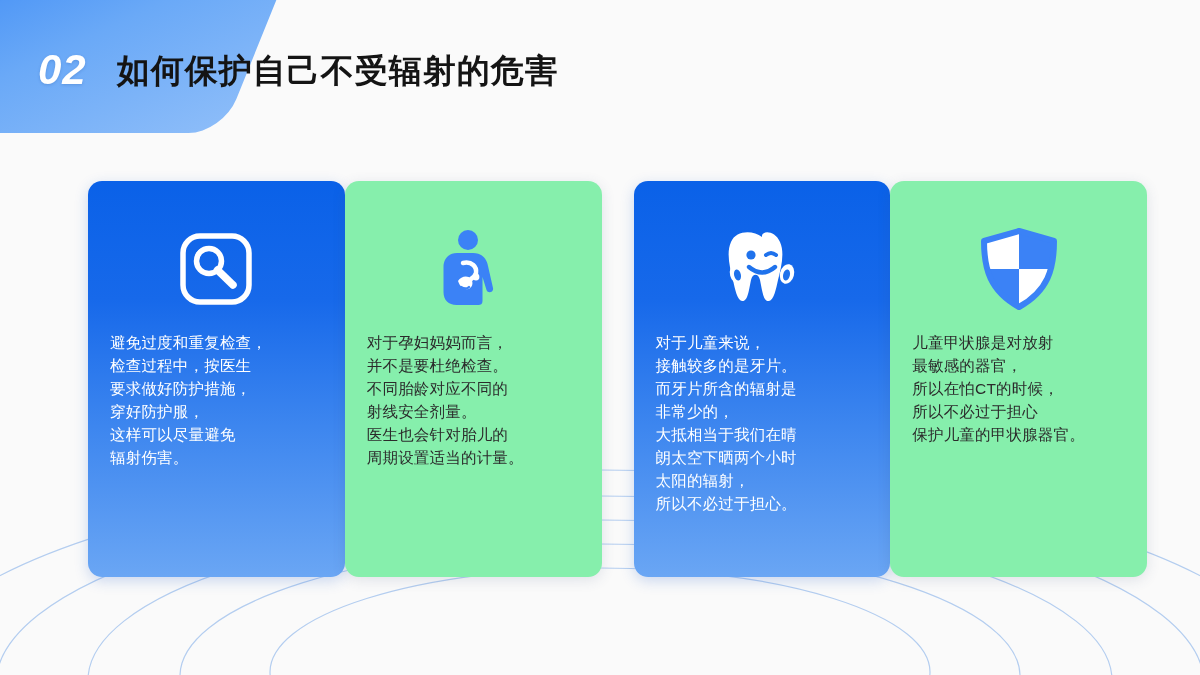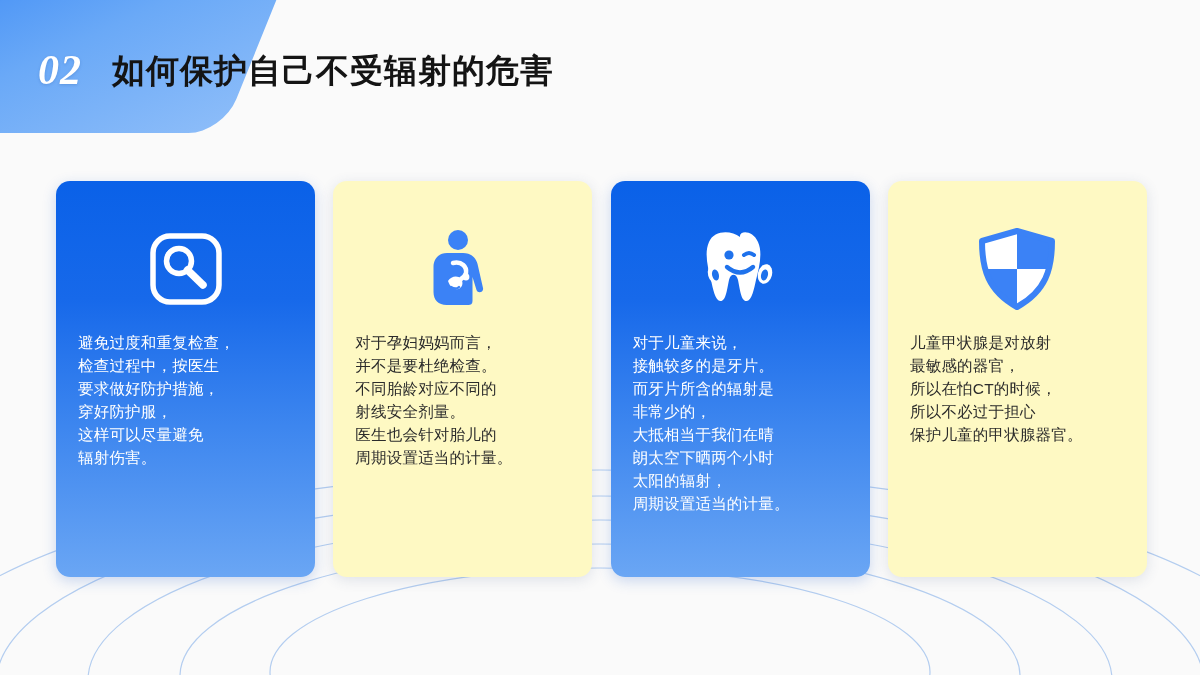--- a/index.html
+++ b/index.html
@@ -39,21 +39,21 @@
   #header {
     position: absolute;
     left: 0; top: 0;
     width: 1200px; height: 140px;
     z-index: 3;
     display: flex;
     align-items: center;
   }
   #section-number {
     margin-left: 38px;
-    font-family: Liberation Serif, serif;
+    font-family: Liberation Sans, sans-serif;
     font-style: italic;
     font-weight: bold;
     font-size: 42px;
     color: #ffffff;
     letter-spacing: 1px;
     line-height: 1;
     text-shadow: 0 1px 3px rgba(30,80,160,.25);
     user-select: none;
   }
   #header-title {
@@ -84,23 +84,24 @@
     border-radius: 14px;
     padding: 0 22px;
     display: flex;
     flex-direction: column;
     align-items: center;
     position: relative;
   }
   .card.blue {
     background: linear-gradient(180deg, #0a61e8 0%, #1769ea 30%, #3d86ef 62%, #6aa6f4 100%);
     box-shadow: 0 4px 14px rgba(30, 90, 200, .22);
+    margin-left: 32px;
   }
   .card.white {
-    background: #fef9c3;
+    background: #86efac;
     box-shadow: 0 3px 14px rgba(60, 80, 120, .14);
   }
 
   .card-icon {
     margin-top: 42px;
     height: 92px;
     display: flex;
     align-items: center;
     justify-content: center;
   }
@@ -192,21 +193,21 @@
         <path d="M29 40 q13 11 26 0" fill="none" stroke="#1f72ec" stroke-width="4.4" stroke-linecap="round"></path>
       </svg>
     </div>
     <div class="card-text">对于儿童来说，
 接触较多的是牙片。
 而牙片所含的辐射是
 非常少的，
 大抵相当于我们在晴
 朗太空下晒两个小时
 太阳的辐射，
-周期设置适当的计量。</div>
+所以不必过于担心。</div>
   </div>
 
   <div class="card white">
     <div class="card-icon">
       <svg width="78" height="82" viewBox="0 0 78 82">
         <defs>
           <clipPath id="shieldclip">
             <path d="M39 3 L74 13 c0 28 -6 50 -35 66 C10 63 4 41 4 13 Z"></path>
           </clipPath>
         </defs>

